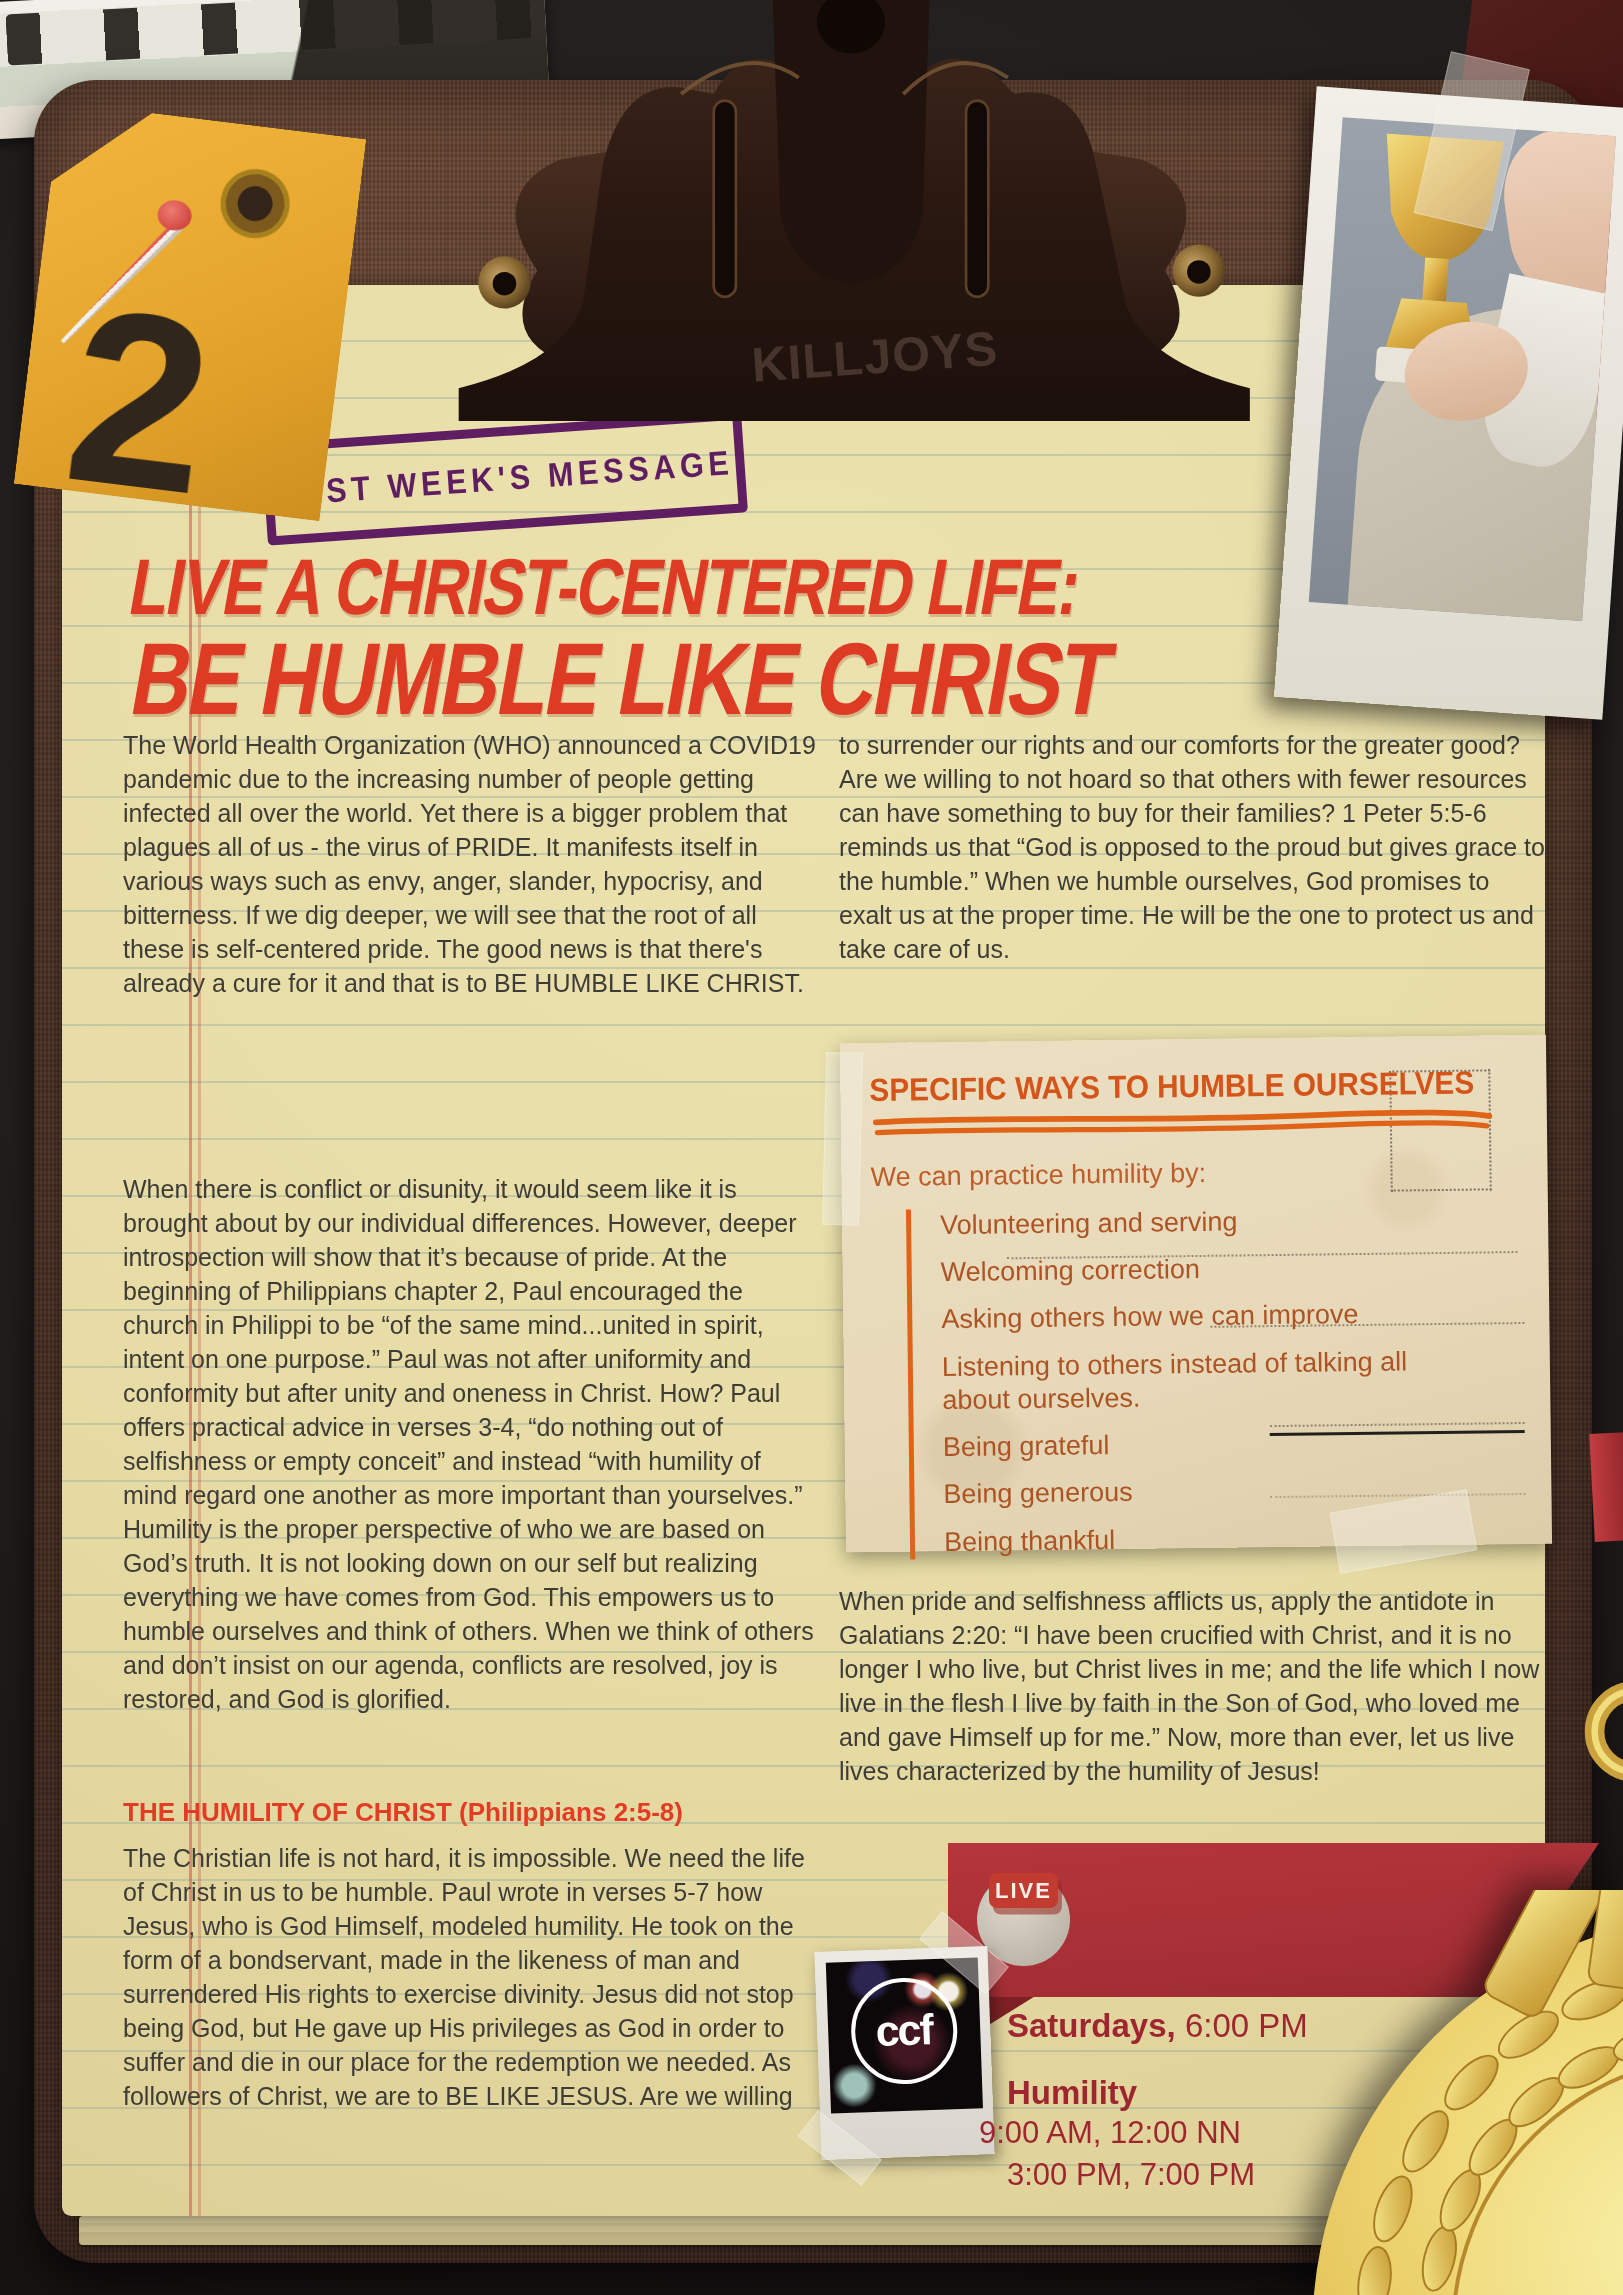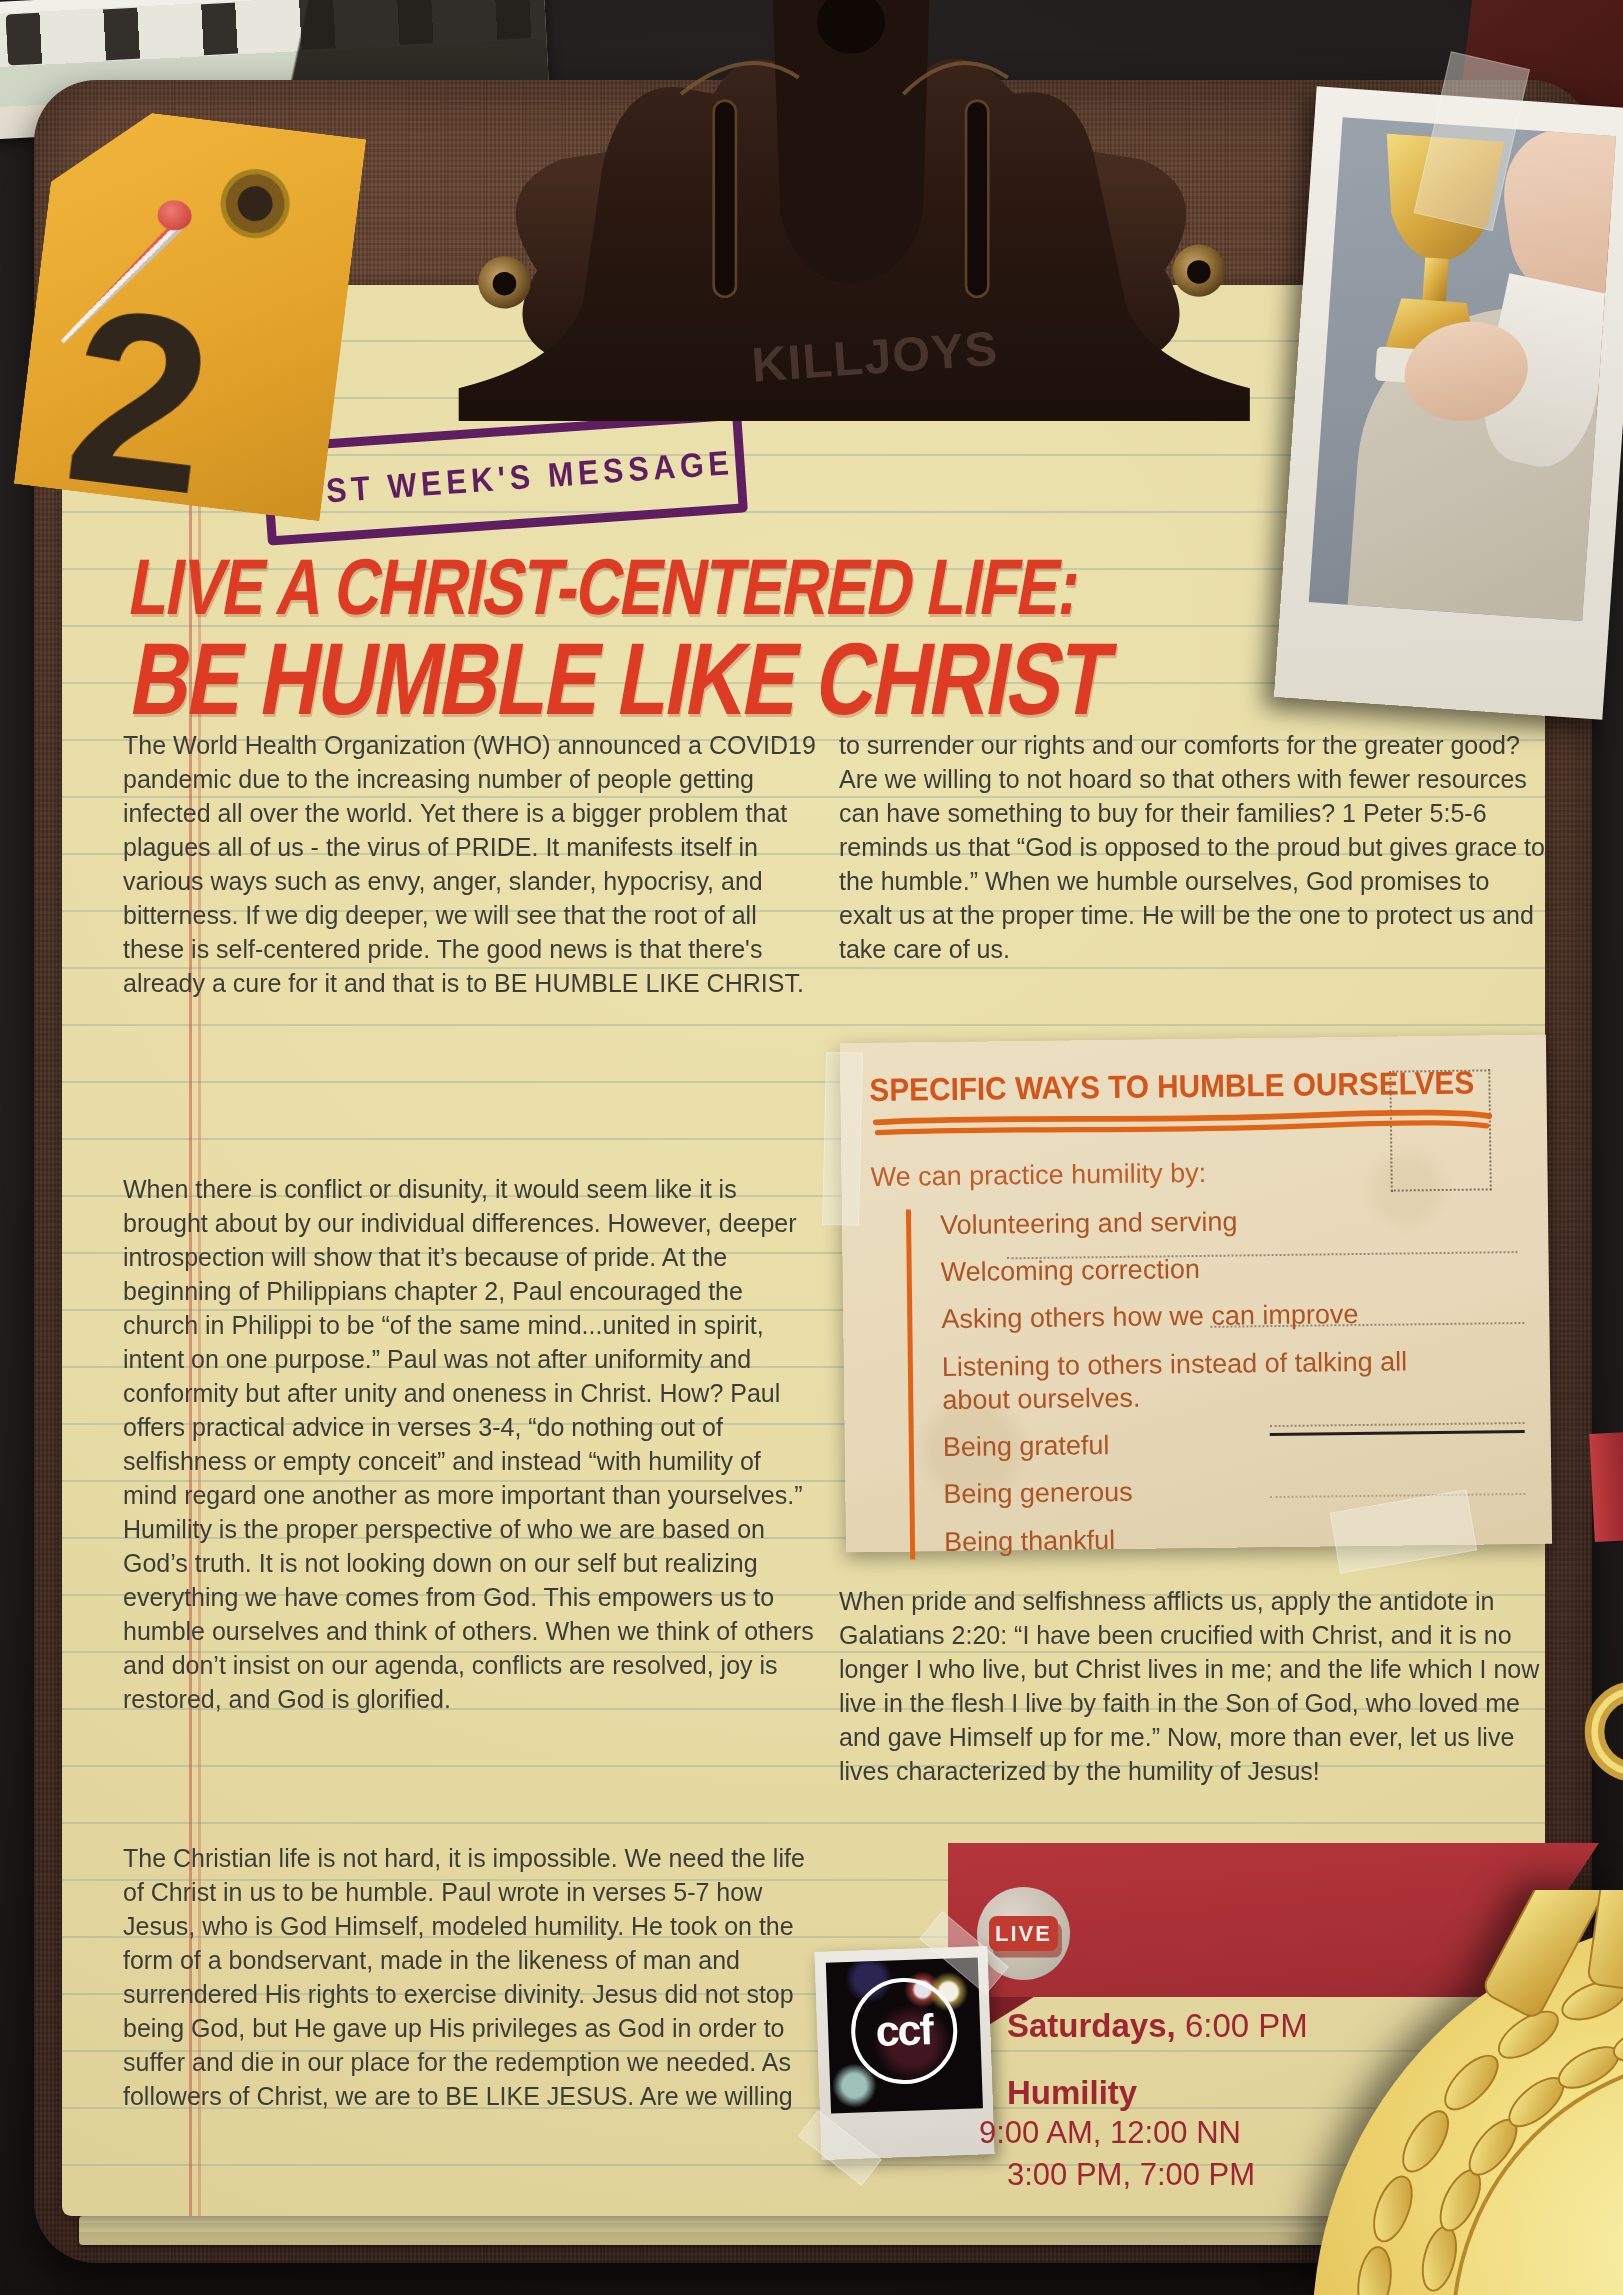--- a/index.html
+++ b/index.html
@@ -96,22 +96,22 @@
   .card-intro{color:#bd5d2b;font-size:27px;margin-top:22px;}
   .card-list{margin:17px 0 0 35px;padding-left:29px;border-left:5.2px solid #e06418;list-style:none;}
   .card-list li{color:#ad5424;font-size:27px;line-height:33px;margin-bottom:14.4px;}
   
   .ribbon{position:absolute;left:948px;top:1843px;width:651px;height:154px;
     background:linear-gradient(175deg,#b5353b 0%,#a52f35 70%,#992b31 100%);
     clip-path:polygon(0 0,100% 0,calc(100% - 51px) 50%,100% 100%,0 100%);
     filter:drop-shadow(0 6.5px 11.8px rgba(0,0,0,.35));}
   .ribbon-fold{position:absolute;left:948px;top:1951px;width:105px;height:85px;background:#7e2025;
     clip-path:polygon(0 0,100% 40%,22% 100%,0 38%);}
-  .live-badge{position:absolute;left:29px;top:44px;width:93px;height:93px;border-radius:50%;
-    background:radial-gradient(circle at 38% 32%,#ded6ca,#bdb5a8 75%);display:flex;align-items:center;justify-content:center;}
+  .live-badge{position:absolute;left:29px;top:30px;width:93px;height:93px;border-radius:50%;
+    background:radial-gradient(circle at 38% 32%,#ded6ca,#bdb5a8 75%);display:flex;justify-content:center;}
   .live-rect{width:69px;height:35px;background:#c23b30;border-radius:7.9px;display:flex;align-items:center;justify-content:center;
     box-shadow:3.9px 6.5px 0 rgba(150,40,30,.55);}
   .live-rect span{color:#f4efe9;font-weight:bold;font-size:22px;letter-spacing:2px;}
   .ribbon-content{position:absolute;left:137px;top:19.6px;}
   .ribbon-title{color:#f3ded6;font-weight:800;font-size:41px;letter-spacing:0.7px;transform:scaleX(.85);transform-origin:left;white-space:nowrap;}
   .handle-row{display:flex;align-items:center;margin-top:10.5px;}
   .fb-icon{width:33px;height:33px;border-radius:6.5px;background:#d6ccbf;color:#a52f35;font-weight:800;font-size:29px;
     display:flex;align-items:flex-end;justify-content:center;overflow:hidden;line-height:31px;}
   .yt-icon{width:45px;height:31px;border-radius:9.2px;background:#d6ccbf;display:flex;align-items:center;justify-content:center;}
   .yt-play{width:0;height:0;border-left:14.4px solid #a52f35;border-top:8.5px solid transparent;border-bottom:8.5px solid transparent;}
@@ -168,20 +168,21 @@
 
   <div class="title-l1">LIVE A CHRIST-CENTERED LIFE:</div>
   <div class="title-l2">BE HUMBLE LIKE CHRIST</div>
 
   <div class="col" style="left:123px;top:728px;width:693px;">
     <div class="p" style="top:0;">The World Health Organization (WHO) announced a COVID19 pandemic due to the increasing number of people getting infected all over the world. Yet there is a bigger problem that plagues all of us - the virus of PRIDE. It manifests itself in various ways such as envy, anger, slander, hypocrisy, and bitterness. If we dig deeper, we will see that the root of all these is self-centered pride. The good news is that there's already a cure for it and that is to BE HUMBLE LIKE CHRIST.</div>
   </div>
   <div class="col" style="left:123px;top:1172px;width:693px;">
     <div class="p" style="top:0;">When there is conflict or disunity, it would seem like it is brought about by our individual differences. However, deeper introspection will show that it’s because of pride. At the beginning of Philippians chapter 2, Paul encouraged the church in Philippi to be “of the same mind...united in spirit, intent on one purpose.” Paul was not after uniformity and conformity but after unity and oneness in Christ. How? Paul offers practical advice in verses 3-4, “do nothing out of selfishness or empty conceit” and instead “with humility of mind regard one another as more important than yourselves.” Humility is the proper perspective of who we are based on God’s truth. It is not looking down on our self but realizing everything we have comes from God. This empowers us to humble ourselves and think of others. When we think of others and don’t insist on our agenda, conflicts are resolved, joy is restored, and God is glorified.</div>
   </div>
+  <div class="subhead" style="left:123px;top:1797px;">THE HUMILITY OF CHRIST (Philippians 2:5-8)</div>
   <div class="col" style="left:123px;top:1841px;width:693px;">
     <div class="p" style="top:0;">The Christian life is not hard, it is impossible. We need the life of Christ in us to be humble. Paul wrote in verses 5-7 how Jesus, who is God Himself, modeled humility. He took on the form of a bondservant, made in the likeness of man and surrendered His rights to exercise divinity. Jesus did not stop being God, but He gave up His privileges as God in order to suffer and die in our place for the redemption we needed. As followers of Christ, we are to BE LIKE JESUS. Are we willing</div>
   </div>
 
   <div class="col" style="left:839px;top:728px;width:708px;">
     <div class="p" style="top:0;">to surrender our rights and our comforts for the greater good? Are we willing to not hoard so that others with fewer resources can have something to buy for their families?  1 Peter 5:5-6 reminds us that “God is opposed to the proud but gives grace to the humble.” When we humble ourselves, God promises to exalt us at the proper time. He will be the one to protect us and take care of us.</div>
   </div>
   <div class="col" style="left:839px;top:1584px;width:713px;">
     <div class="p" style="top:0;">When pride and selfishness afflicts us, apply the antidote in Galatians 2:20: “I have been crucified with Christ, and it is no longer I who live, but Christ lives in me; and the life which I now live in the flesh I live by faith in the Son of God, who loved me and gave Himself up for me.” Now, more than ever, let us live lives characterized by the humility of Jesus!</div>
   </div>

